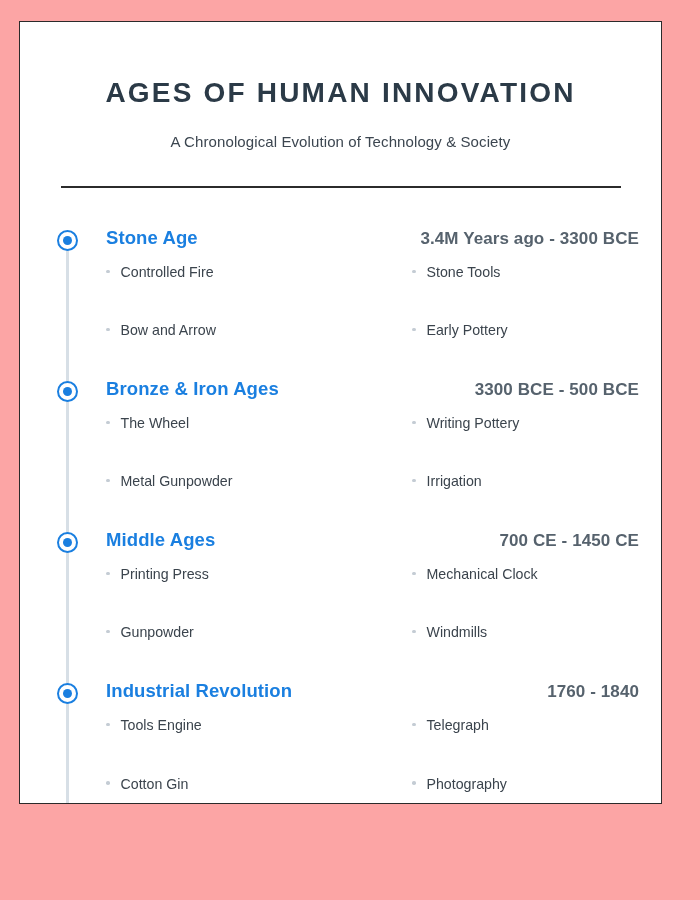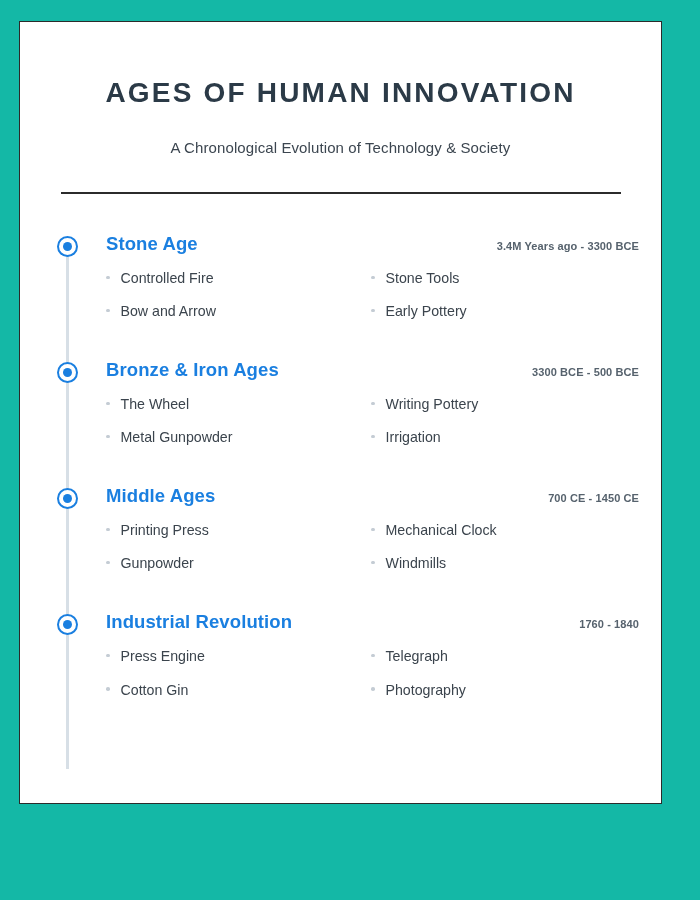--- a/index.html
+++ b/index.html
@@ -9,21 +9,21 @@
     height: 900px;
     background: #ffffff;
     font-family: "Liberation Sans", sans-serif;
     overflow: hidden;
   }
 
   #page-wrap {
     position: relative;
     width: 700px;
     height: 900px;
-    background: #14b8a6;
+    background: #fca5a5;
   }
 
   
   #doc-sheet {
     position: absolute;
     left: 19px;
     top: 21px;
     width: 643px;
     height: 783px;
     border: 1.5px solid #2b2b2b;
@@ -39,21 +39,21 @@
 
   #doc-title {
     font-size: 28px;
     font-weight: bold;
     letter-spacing: 2.2px;
     color: #2b3a47;
     line-height: 1.1;
   }
 
   #doc-subtitle {
-    margin-top: 30px;
+    margin-top: 24px;
     font-size: 15px;
     font-weight: normal;
     color: #3c4650;
     letter-spacing: 0.1px;
   }
 
   #header-rule {
     margin: 36px auto 0 auto;
     width: 560px;
     height: 2.5px;
@@ -115,33 +115,34 @@
 
   .era-title {
     font-size: 18.5px;
     font-weight: bold;
     color: #1a7fe0;
     letter-spacing: 0.1px;
     white-space: nowrap;
   }
 
   .era-period {
-    font-size: 11px;
+    font-size: 17px;
     font-weight: bold;
     color: #56626d;
     letter-spacing: 0.1px;
     white-space: nowrap;
   }
 
   .era-items {
     margin-top: 13px;
     display: grid;
     grid-template-columns: 265px 1fr;
     row-gap: 16px;
     column-gap: 0;
+    gap: 41px;
   }
 
   .era-item {
     display: flex;
     align-items: baseline;
     font-size: 14.2px;
     color: #3b444d;
     line-height: 1.2;
   }
 
@@ -251,21 +252,21 @@
         </div>
         <div class="era">
           <div class="era-marker"></div>
           <div class="era-headrow">
             <div class="era-title">Industrial Revolution</div>
             <div class="era-period">1760 - 1840</div>
           </div>
           <div class="era-items">
             <div class="era-item">
               <span class="item-bullet"></span>
-              <span class="item-label">Press Engine</span>
+              <span class="item-label">Tools Engine</span>
             </div>
             <div class="era-item">
               <span class="item-bullet"></span>
               <span class="item-label">Telegraph</span>
             </div>
             <div class="era-item">
               <span class="item-bullet"></span>
               <span class="item-label">Cotton Gin</span>
             </div>
             <div class="era-item">

